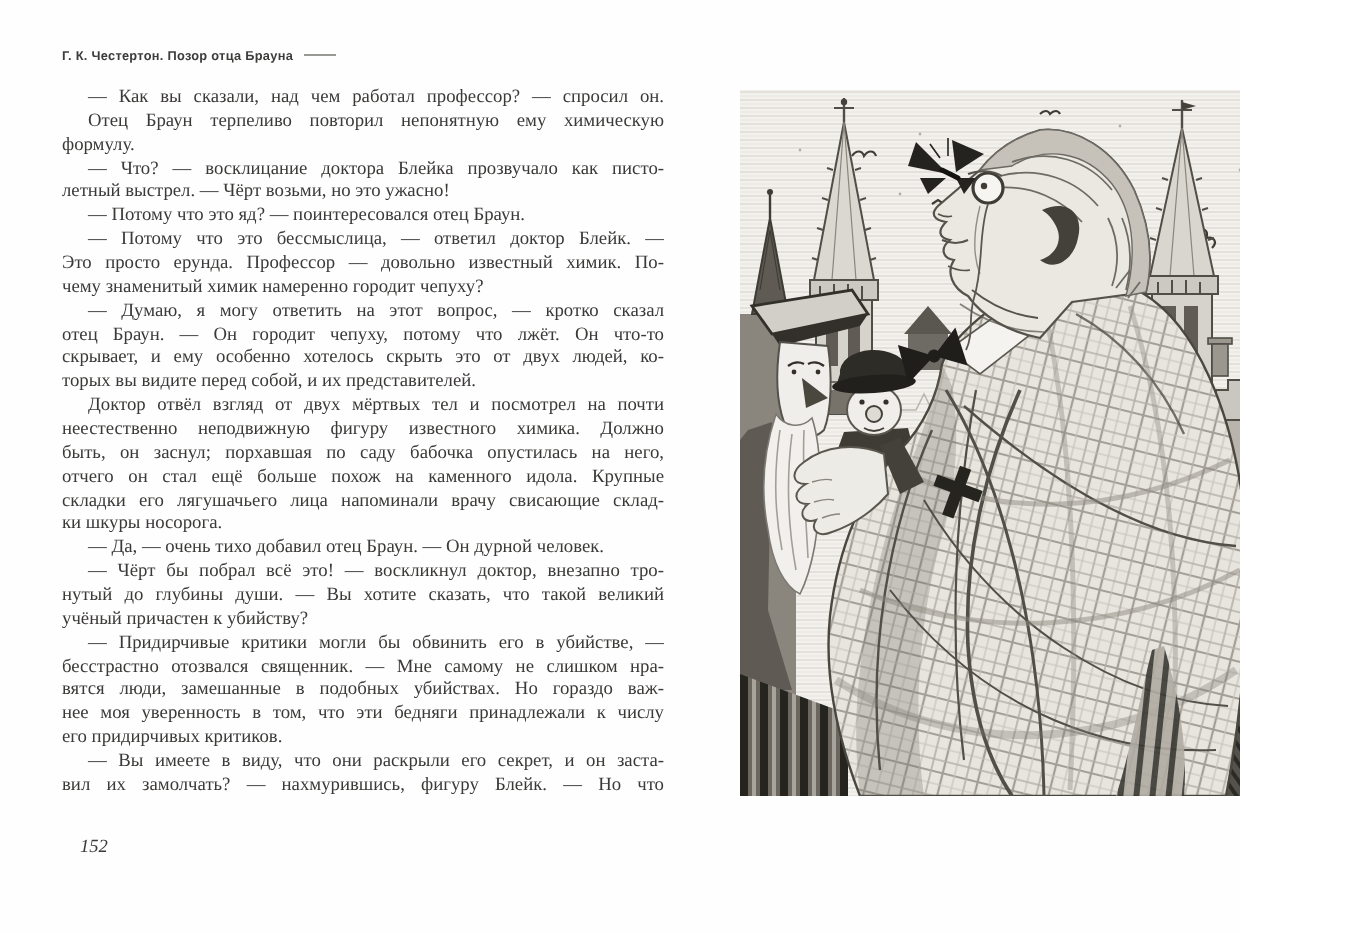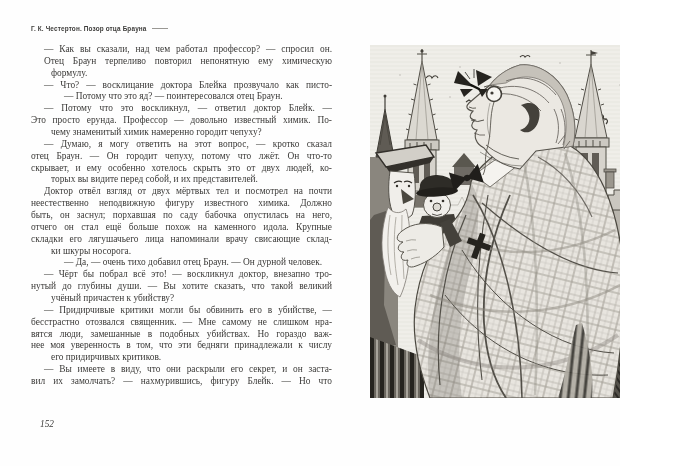--- a/index.html
+++ b/index.html
@@ -8,21 +8,21 @@
   
   .running-head{position:absolute;left:31px;top:25px;height:10px;
     font-family:"Liberation Sans",sans-serif;font-size:6.4px;font-weight:bold;
     color:#3d3c3a;letter-spacing:.15px;white-space:nowrap;}
   .head-rule{display:inline-block;width:16px;height:1px;background:#9a9894;
     margin-left:5px;vertical-align:2px;}
   
   .text-col{position:absolute;left:31px;top:44px;width:301px;color:#3b3a38;
     font-size:9.4px;line-height:11.86px;}
   .line{height:11.86px;overflow:hidden;text-align:justify;text-align-last:justify;}
-  .line.end{text-align:left;text-align-last:left;margin-left:20px;}
+  .line.end{text-align:left;text-align-last:left;}
   .line.ind{text-indent:13px;text-align:center;}
   .pagenum{position:absolute;left:40px;top:419px;font-size:9.3px;color:#3b3a38;font-style:italic;}
   
   .illo{position:absolute;left:370px;top:45px;width:268px;height:353px;}
   svg{display:block;}
 </style>
 </head>
 <body>
 
 <div class="stage">
@@ -30,22 +30,23 @@
   <div>
     <div class="running-head">
       <span>Г. К. Честертон. Позор отца Брауна</span><span class="head-rule"></span>
     </div>
 
     <div class="text-col">
       <div class="line ind">— Как вы сказали, над чем работал профессор? — спросил он.</div>
       <div class="line ind">Отец Браун терпеливо повторил непонятную ему химическую</div>
       <div class="line end">формулу.</div>
       <div class="line ind">— Что? — восклицание доктора Блейка прозвучало как писто-</div>
+      <div class="line end">летный выстрел. — Чёрт возьми, но это ужасно!</div>
       <div class="line ind end">— Потому что это яд? — поинтересовался отец Браун.</div>
-      <div class="line ind">— Потому что это воскликнул, — ответил доктор Блейк. —</div>
+      <div class="line ind">— Потому что это бессмыслица, — ответил доктор Блейк. —</div>
       <div class="line">Это просто ерунда. Профессор — довольно известный химик. По-</div>
       <div class="line end">чему знаменитый химик намеренно городит чепуху?</div>
       <div class="line ind">— Думаю, я могу ответить на этот вопрос, — кротко сказал</div>
       <div class="line">отец Браун. — Он городит чепуху, потому что лжёт. Он что-то</div>
       <div class="line">скрывает, и ему особенно хотелось скрыть это от двух людей, ко-</div>
       <div class="line end">торых вы видите перед собой, и их представителей.</div>
       <div class="line ind">Доктор отвёл взгляд от двух мёртвых тел и посмотрел на почти</div>
       <div class="line">неестественно неподвижную фигуру известного химика. Должно</div>
       <div class="line">быть, он заснул; порхавшая по саду бабочка опустилась на него,</div>
       <div class="line">отчего он стал ещё больше похож на каменного идола. Крупные</div>

